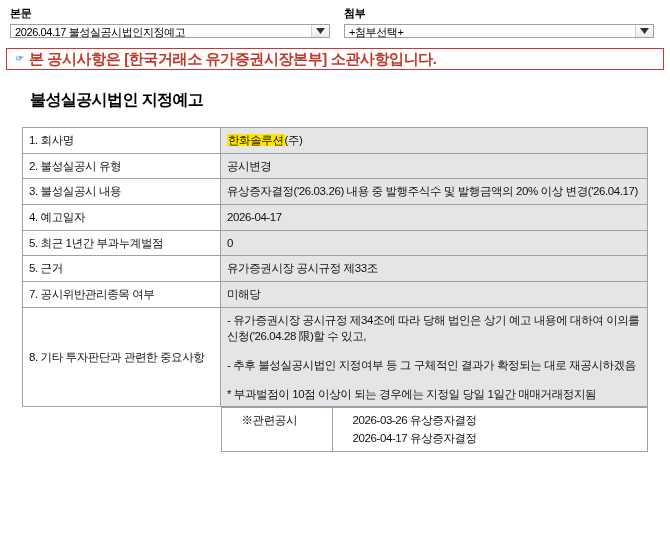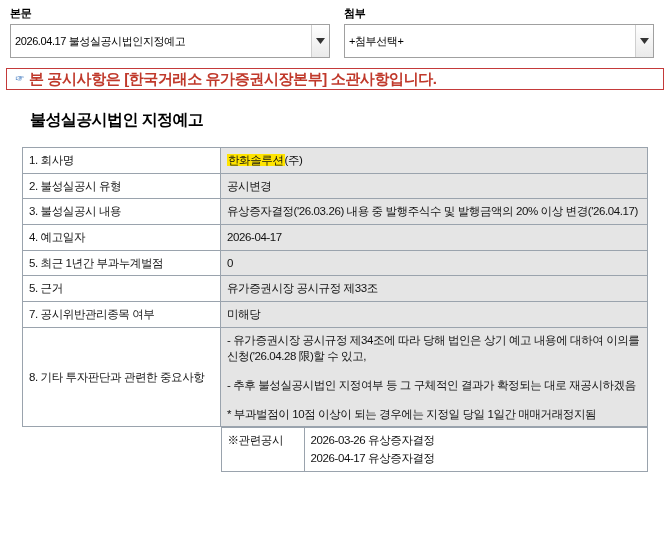--- a/index.html
+++ b/index.html
@@ -32,26 +32,25 @@
   .field-block.attach { width: 310px; }
   .field-label {
     font-size: 11px;
     color: #000000;
     margin-bottom: 3px;
     font-weight: bold;
     letter-spacing: -0.3px;
   }
   .select-box {
     position: relative;
-    height: 34px;
+    height: 14px;
     border: 1px solid #a0a0a0;
     background: #ffffff;
     box-sizing: border-box;
     display: flex;
-    align-items: center;
     font-size: 11px;
     color: #000000;
     padding-left: 4px;
     letter-spacing: -0.4px;
   }
   .select-arrow {
     position: absolute;
     right: 0;
     top: 0;
     bottom: 0;
@@ -132,21 +131,21 @@
   
   table.innertable {
     border-collapse: collapse;
     width: 100%;
     table-layout: fixed;
     margin: 0;
   }
   table.innertable td {
     border: 1px solid #9aa3ad;
     font-size: 11.5px;
-    padding: 4px 6px;
+    padding: 4px 20px;
     letter-spacing: -0.4px;
     line-height: 1.5;
     vertical-align: top;
   }
   table.innertable td.ilabel { width: 70px; }
   .nopad { padding: 0 !important; border: 0 !important; }
 </style>
 </head>
 <body>
 

